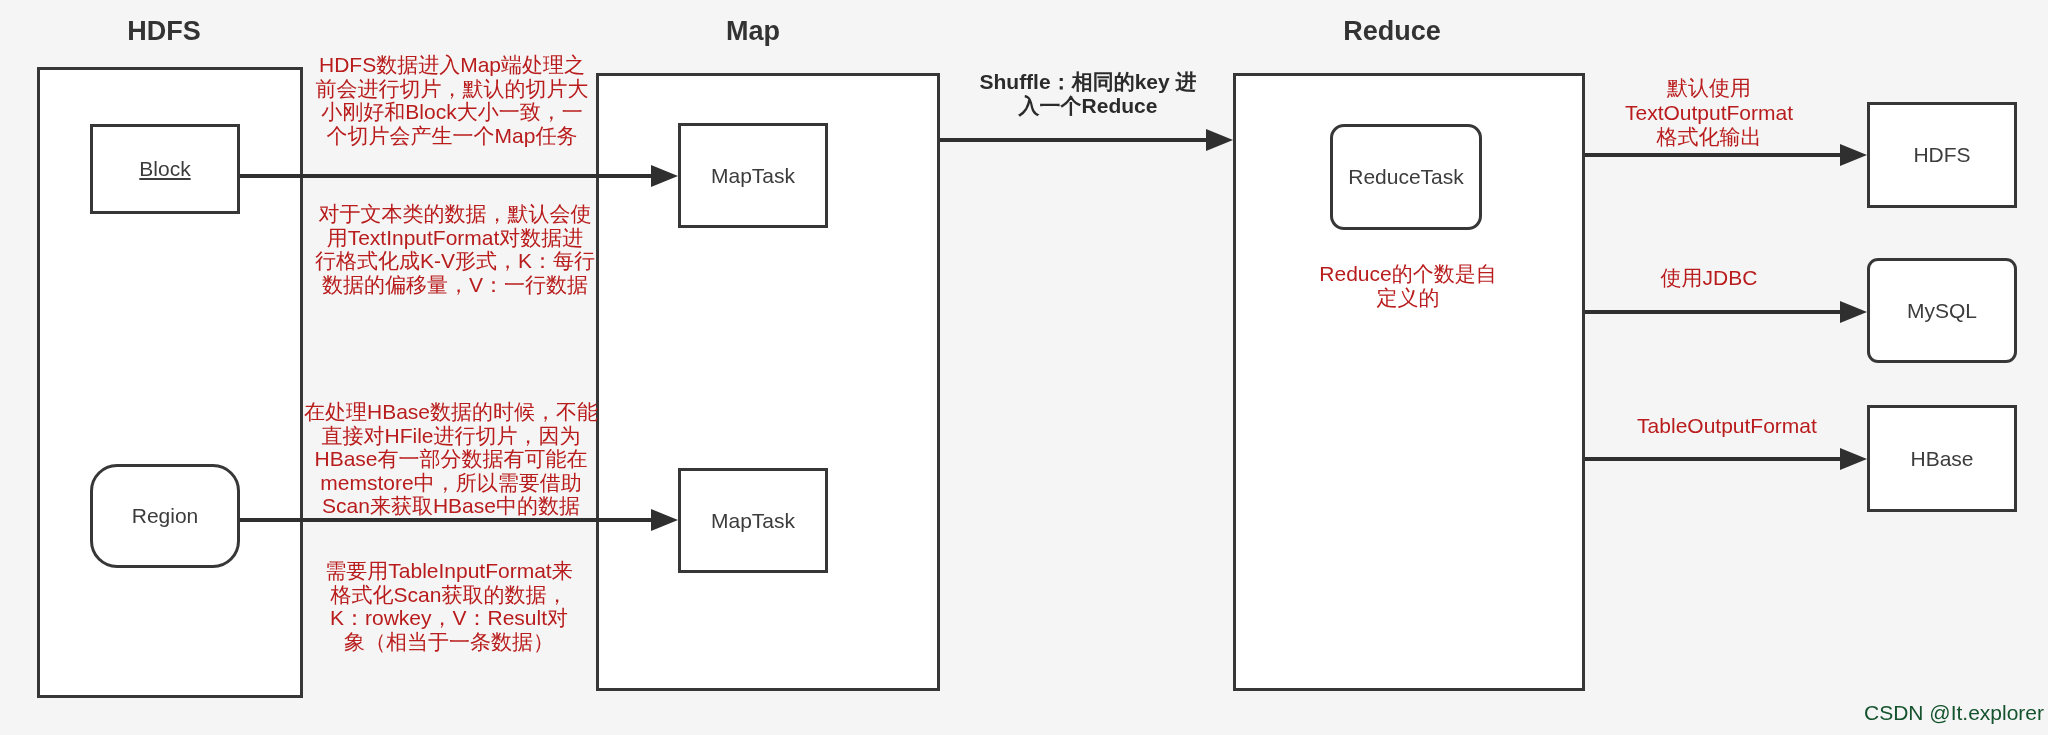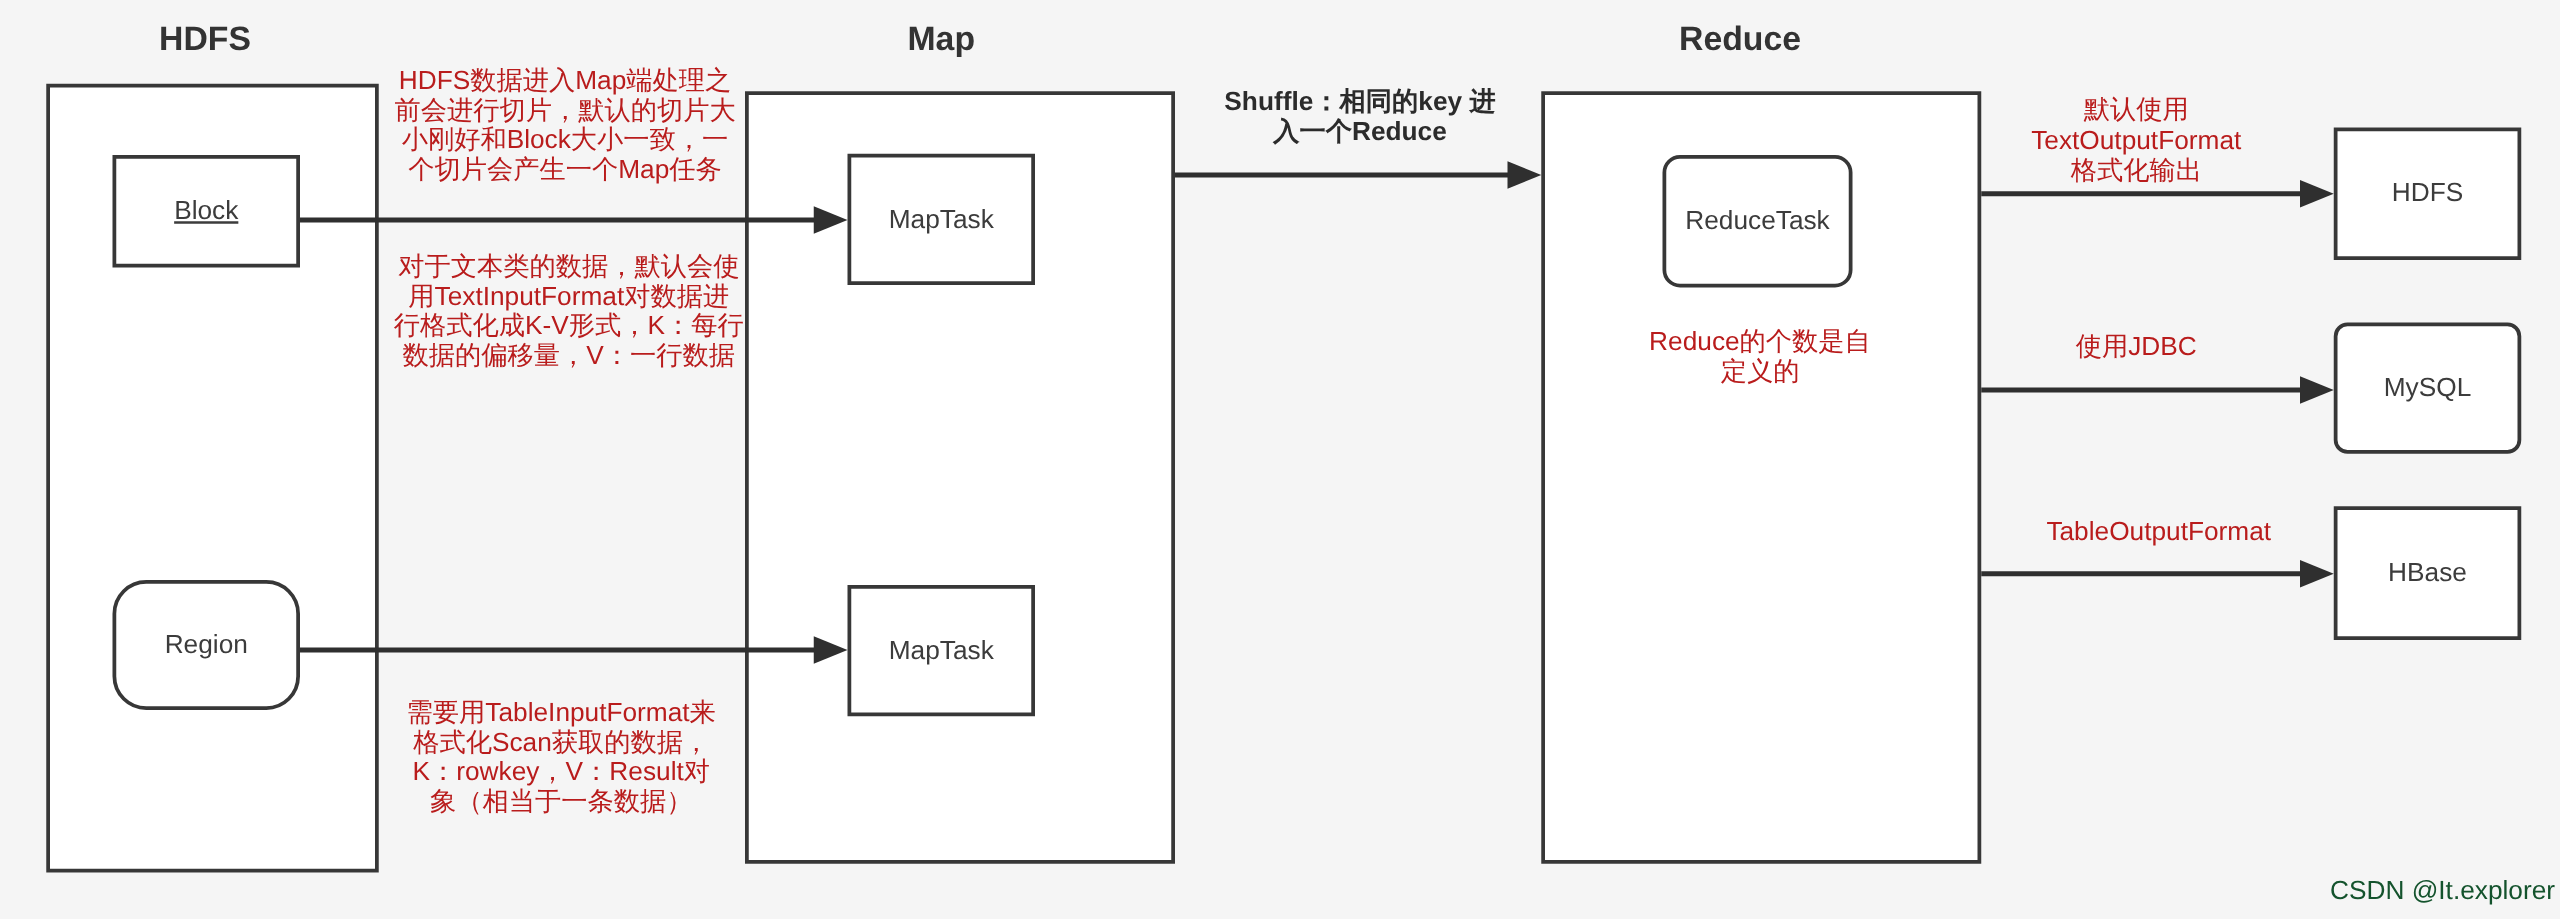--- a/index.html
+++ b/index.html
@@ -131,20 +131,25 @@
   </div>
 
   <div class="note" style="left:452px; top:53px; width:340px;">HDFS数据进入Map端处理之
 前会进行切片，默认的切片大
 小刚好和Block大小一致，一
 个切片会产生一个Map任务</div>
   <div class="note" style="left:455px; top:202px; width:340px;">对于文本类的数据，默认会使
 用TextInputFormat对数据进
 行格式化成K-V形式，K：每行
 数据的偏移量，V：一行数据</div>
+  <div class="note" style="left:451px; top:400px; width:340px;">在处理HBase数据的时候，不能
+直接对HFile进行切片，因为
+HBase有一部分数据有可能在
+memstore中，所以需要借助
+Scan来获取HBase中的数据</div>
   <div class="note" style="left:449px; top:536px; width:340px;margin-top:23px;">需要用TableInputFormat来
 格式化Scan获取的数据，
 K：rowkey，V：Result对
 象（相当于一条数据）</div>
   <div class="note bold" style="left:1088px; top:70px; width:300px;">Shuffle：相同的key 进
 入一个Reduce</div>
   <div class="note" style="left:1408px; top:262px; width:260px;">Reduce的个数是自
 定义的</div>
   <div class="note" style="left:1709px; top:76px; width:260px; line-height:24.5px;">默认使用
 TextOutputFormat

